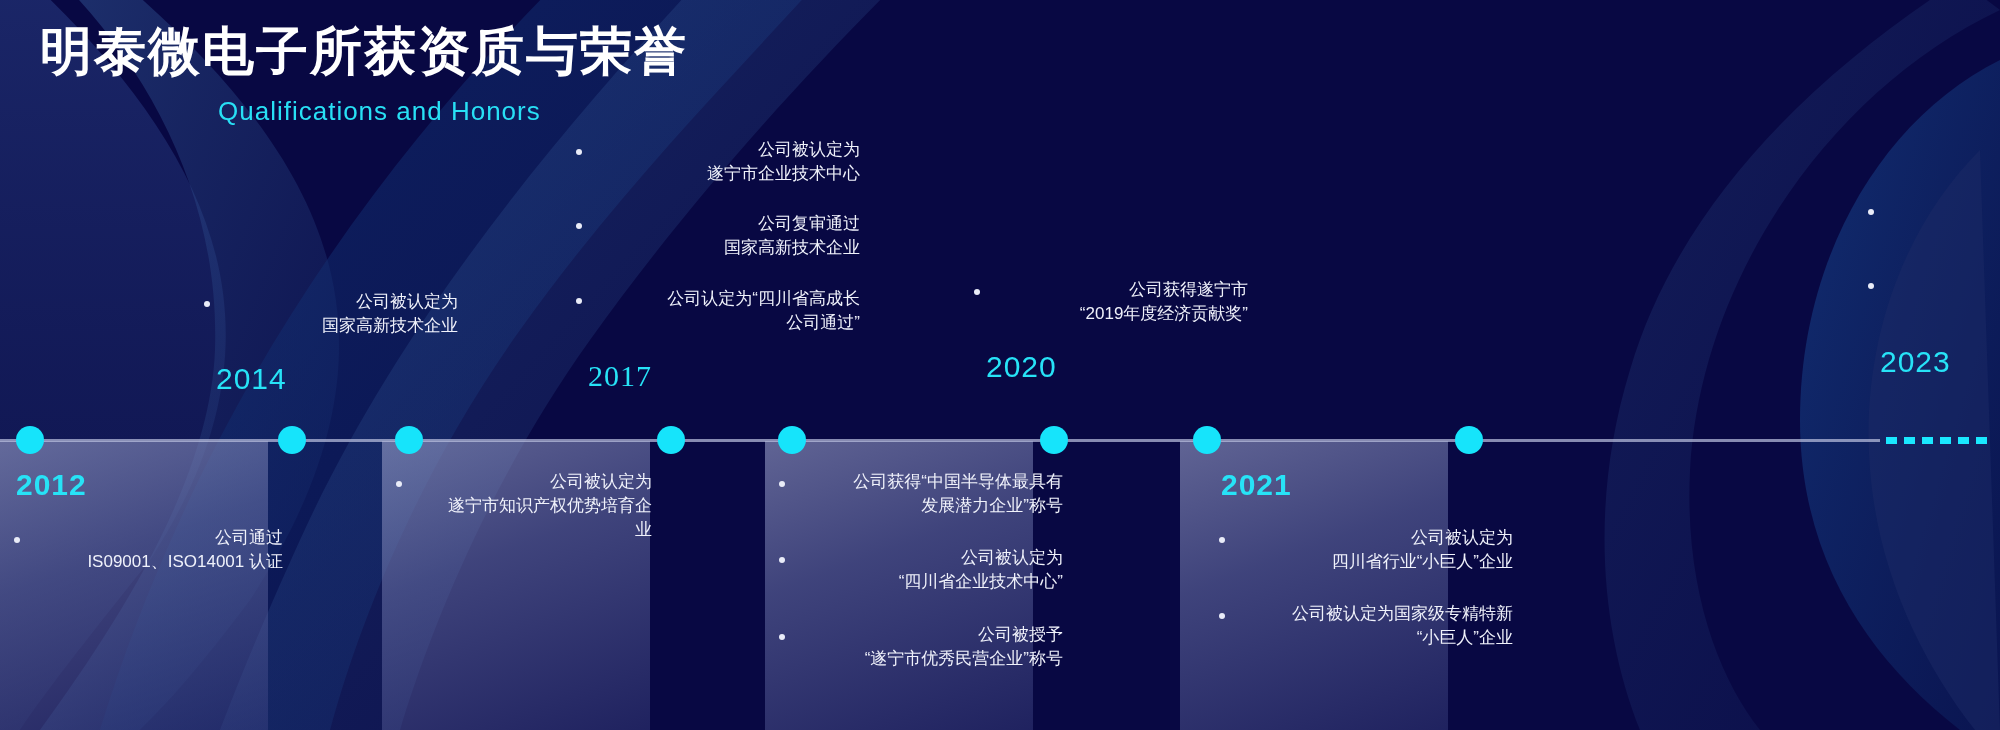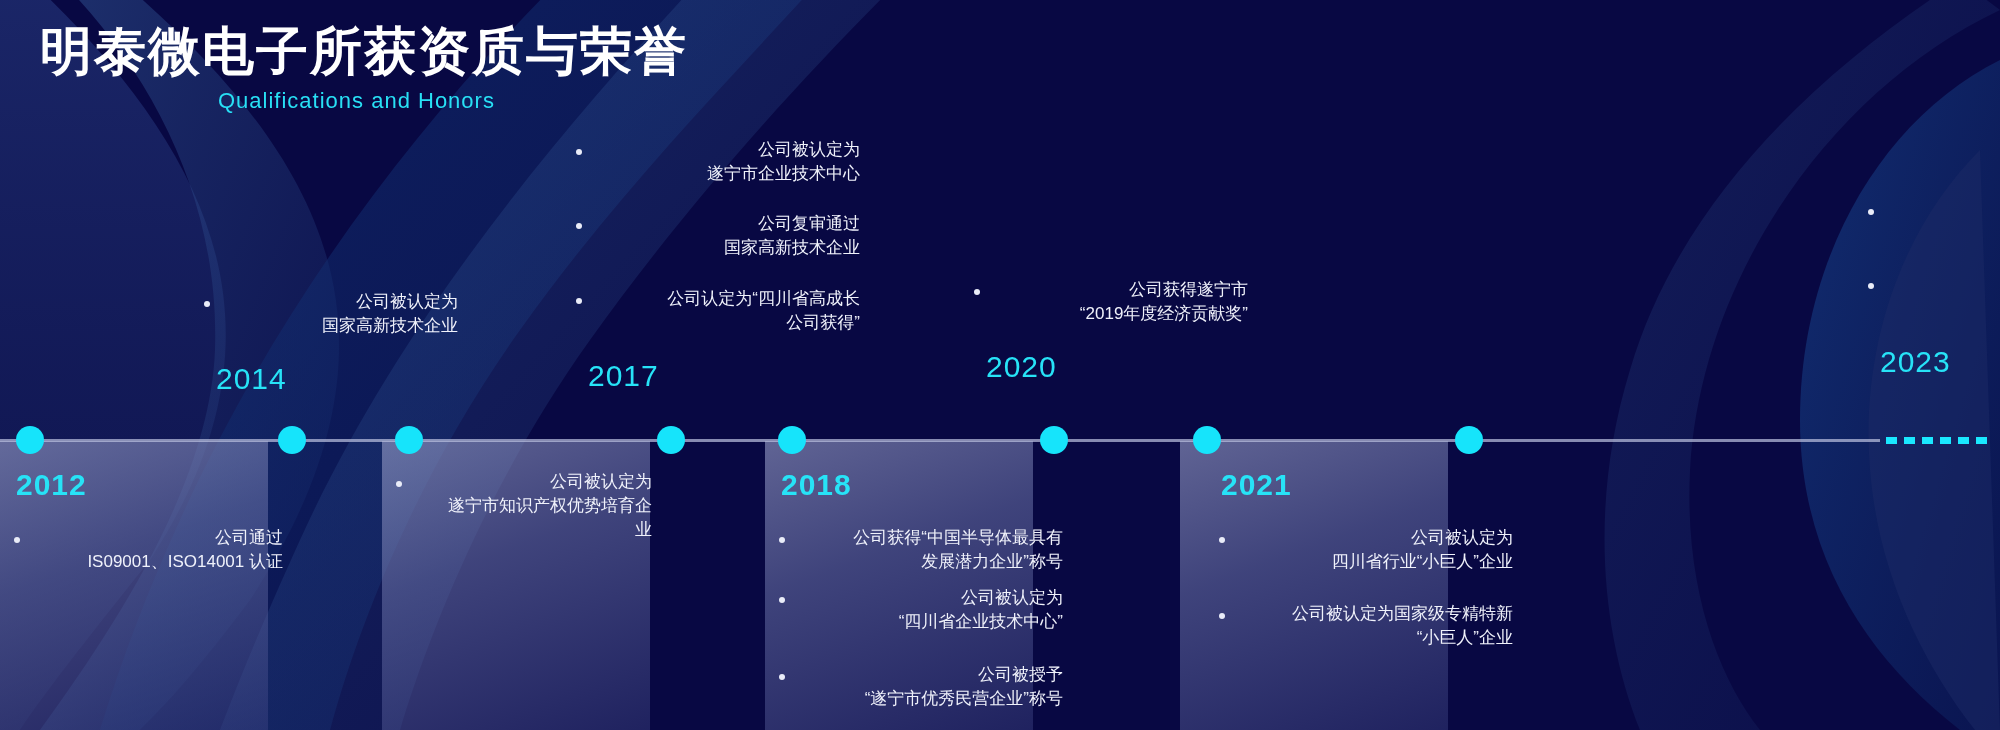--- a/index.html
+++ b/index.html
@@ -13,21 +13,21 @@
   #stage{position:absolute;inset:0;overflow:hidden;background:#0369a1;}
   #bg-svg{position:absolute;inset:0;width:2000px;height:730px;display:block;}
 
   
   #header{position:absolute;left:40px;top:22px;}
   #title{
     font-size:52px;font-weight:bold;color:#ffffff;letter-spacing:2px;
     line-height:1.15;white-space:nowrap;
   }
   #subtitle{
-    font-size:22px;color:#28e0f5;letter-spacing:1px;margin-top:6px;
+    font-size:26px;color:#28e0f5;letter-spacing:1px;margin-top:14px;
     padding-left:178px;white-space:nowrap;
   }
 
   
   #axis{
     position:absolute;left:0;top:439px;width:1880px;height:3px;
     background:rgba(190,195,225,.70);
   }
   .dash-tail{position:absolute;top:437px;display:flex;gap:7px;}
   .dash-tail i{display:block;width:11px;height:7px;background:#1ae8ff;}
@@ -140,23 +140,23 @@
     <div class="year above" style="padding-left:18px;">2014</div>
   </div>
 
   <div class="block above" style="left:570px;top:138px;width:290px;">
     <ul class="bullets">
       <li>公司被认定为
 遂宁市企业技术中心</li>
       <li>公司复审通过
 国家高新技术企业</li>
       <li>公司认定为“四川省高成长
-公司获得”</li>
-    </ul>
-    <div class="year above" style="padding-left:18px;">2017</div>
+公司通过”</li>
+    </ul>
+    <div class="year above" style="padding-left:18px;font-family:Liberation Serif, serif;">2017</div>
   </div>
 
   <div class="block above" style="left:968px;top:278px;width:280px;">
     <ul class="bullets">
       <li>公司获得遂宁市
 “2019年度经济贡献奖”</li>
     </ul>
     <div class="year above" style="padding-left:18px;">2020</div>
   </div>
 
@@ -180,23 +180,22 @@
 
   <div class="block below" style="left:390px;top:470px;width:262px;">
     <ul class="bullets">
       <li style="padding-left:32px;">公司被认定为
 遂宁市知识产权优势培育企
 业</li>
     </ul>
   </div>
 
   <div class="block below" style="left:773px;top:470px;width:290px;">
-    <div class="year below" style="padding-left:8px;">2018</div>
-    <ul class="bullets">
-      <li style="margin-bottom:12px;">公司获得“中国半导体最具有
+    <ul class="bullets">
+      <li style="margin-bottom:28px;">公司获得“中国半导体最具有
 发展潜力企业”称号</li>
       <li style="margin-bottom:28px;">公司被认定为
 “四川省企业技术中心”</li>
       <li>公司被授予
 “遂宁市优秀民营企业”称号</li>
     </ul>
   </div>
 
   <div class="block below" style="left:1188px;top:470px;width:300px;margin-left:25px;">
     <div class="year below" style="padding-left:8px;">2021</div>

